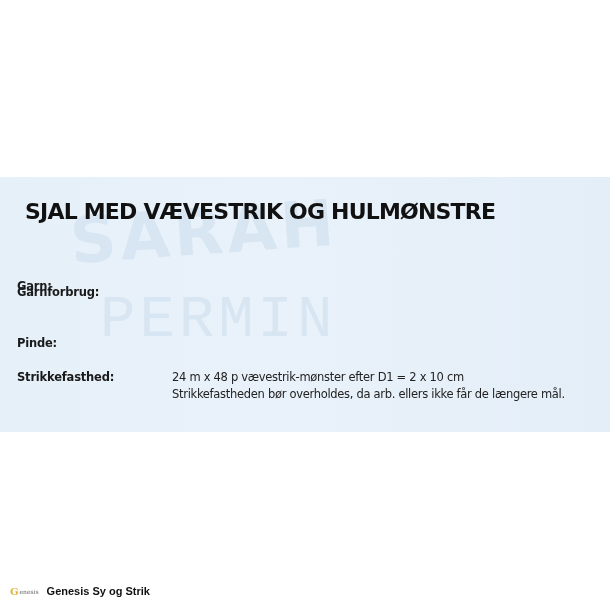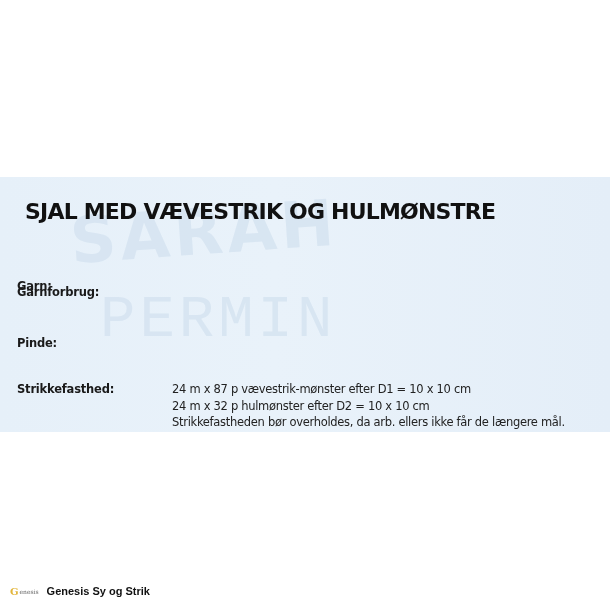--- a/index.html
+++ b/index.html
@@ -122,25 +122,24 @@
   </div>
 
   <div class="row" style="top:106.5px;flex-direction:column;">
     <div class="label">Garnforbrug:</div>
   </div>
 
   <div class="row" style="top:158px;">
     <div class="label">Pinde:</div>
   </div>
 
-  <div class="row" style="top:192px;margin-top:12px;">
+  <div class="row" style="top:192px;">
     <div class="label">Strikkefasthed:</div>
     <div class="value">
-      <div>24 m x 87 p vævestrik-mønster efter D1 = 10 x 10 cm</div>
-      <div>24 m x 32 p hulmønster efter D2 = 10 x 10 cm</div>
+      <div>24 m x 48 p vævestrik-mønster efter D1 = 2 x 10 cm</div>
       <div>Strikkefastheden bør overholdes, da arb. ellers ikke får de længere mål.</div>
     </div>
   </div>
 </div>
 
 <div class="footer">
   <div class="logo">
     <span class="logo-g">G</span>
     <span>enesis</span>
   </div>

